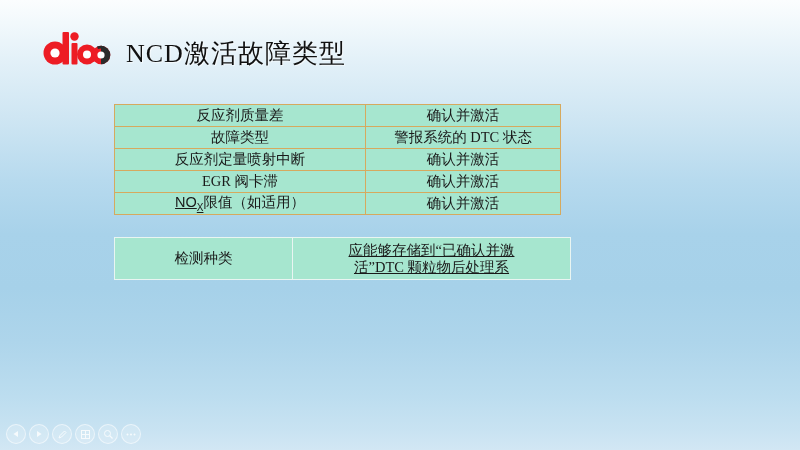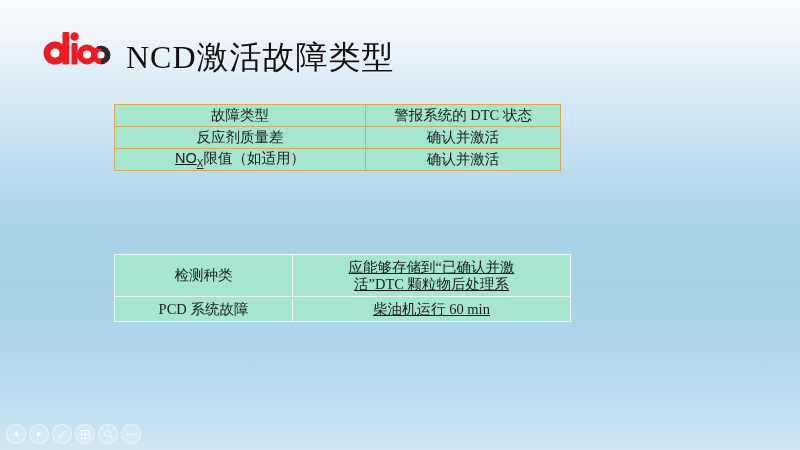--- a/index.html
+++ b/index.html
@@ -45,21 +45,21 @@
     top: 30px;
     width: 70px;
     height: 36px;
   }
   #logo svg { display: block; }
   #title-text {
     position: absolute;
     left: 126px;
     top: 36px;
     font-family: "Liberation Serif", serif;
-    font-size: 32px;
+    font-size: 26px;
     color: #111111;
     letter-spacing: 1px;
     white-space: nowrap;
     text-shadow: 1px 1px 1px rgba(255,255,255,0.7);
   }
 
   
   .tbl {
     position: absolute;
     border-collapse: collapse;
@@ -85,21 +85,21 @@
     border: 1px solid #d6a95e;
     height: 21px;
     font-size: 14.5px;
   }
   #table-faults .c0 { width: 244px; }
   #table-faults .c1 { width: 188px; }
 
   
   #table-detect {
     left: 114px;
-    top: 254px;
+    top: 237px;
     width: 442px;
   }
   #table-detect td {
     border: 1px solid #e9f5f2;
     font-size: 14.5px;
   }
   #table-detect .c0 { width: 171px; }
   #table-detect .c1 { width: 271px; text-decoration: underline; }
   #table-detect .r-head td { height: 41px; }
   #table-detect .r-tall td { height: 42px; }
@@ -163,47 +163,51 @@
         <circle cx="59" cy="25" r="3.6" fill="#FFFFFF"></circle>
       </svg>
     </div>
 
     <div id="title-text">NCD激活故障类型</div>
   </div>
 
   <table class="tbl" id="table-faults">
     <tbody>
       <tr>
+        <td class="c0">反应剂质量差</td>
+        <td class="c1">确认并激活</td>
+      </tr>
+      <tr>
         <td class="c0">故障类型</td>
         <td class="c1">警报系统的 DTC 状态</td>
       </tr>
       <tr>
-        <td class="c0">反应剂质量差</td>
+        <td class="c0">反应剂定量喷射中断</td>
+        <td class="c1">确认并激活</td>
+      </tr>
+      <tr>
+        <td class="c0">EGR 阀卡滞</td>
         <td class="c1">确认并激活</td>
       </tr>
       <tr>
         <td class="c0"><span class="lat">NO</span><span class="sub lat">X</span><span>限值（如适用）</span></td>
         <td class="c1">确认并激活</td>
       </tr>
     </tbody>
   </table>
 
   <table class="tbl" id="table-detect">
     <tbody>
       <tr class="r-head">
         <td class="c0">检测种类</td>
         <td class="c1">
           <div>应能够存储到“已确认并激</div>
           <div>活”DTC 颗粒物后处理系</div>
         </td>
       </tr>
-      <tr class="r-short">
-        <td class="c0">PCD 系统故障</td>
-        <td class="c1">柴油机运行 60 min</td>
-      </tr>
     </tbody>
   </table>
 
   <div id="controls">
     <div class="ctrl">
       <svg width="8" height="8" viewBox="0 0 8 8">
           <polygon points="6,1 6,7 1.5,4" fill="#ffffff"></polygon>
         </svg>
     </div>
     <div class="ctrl">

